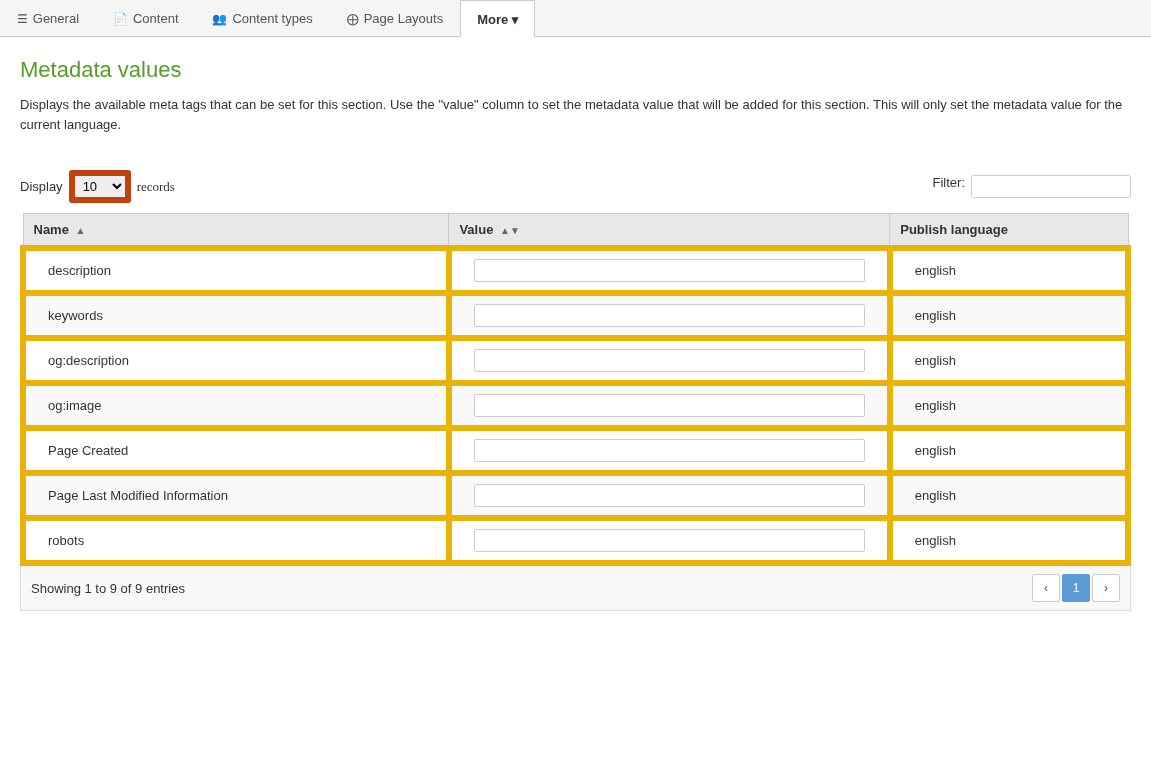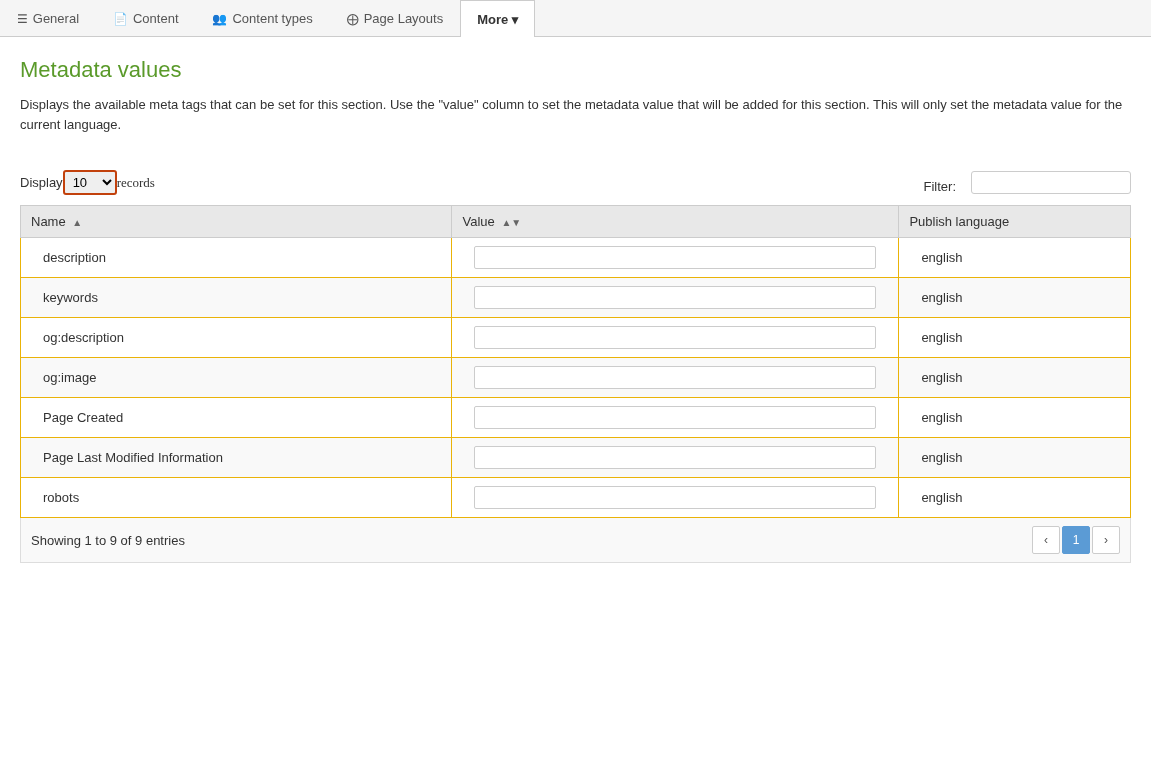--- a/index.html
+++ b/index.html
@@ -58,33 +58,34 @@
     
     .controls-row {
       display: flex;
       align-items: center;
       justify-content: space-between;
       margin-bottom: 10px;
     }
     .display-section {
       display: flex;
       align-items: center;
+      gap: 6px;
     }
     .display-label { font-size: 13px; }
     .records-label { font-size: 13px; font-family: Liberation Serif, serif; }
     .display-select {
       padding: 2px 4px;
       font-size: 13px;
-      border: 2px solid #c2410c;
+      border: 6px solid #c2410c;
       border-radius: 3px;
     }
     .filter-section {
       display: flex;
-      align-items: flex-end;
-      gap: 15px;
+      align-items: flex-start;
+      gap: 6px;
     }
     .filter-label { font-size: 13px; }
     .filter-input {
       padding: 3px 6px;
       font-size: 13px;
       border: 1px solid #ccc;
       border-radius: 3px;
       width: 160px;
     }
 
@@ -92,31 +93,31 @@
     .data-table {
       width: 100%;
       border-collapse: collapse;
       border: 1px solid #ddd;
     }
     .data-table th {
       background: #e8e8e8;
       border: 1px solid #ccc;
       padding: 8px 10px;
       text-align: left;
-      font-weight: normal;
+      font-weight: bold;
       font-size: 13px;
       white-space: nowrap;
     }
     .data-table th .sort-arrows {
       font-size: 10px;
       margin-left: 3px;
       color: #666;
     }
     .data-table td {
-      border: 1px solid #eab308;
+      border: 6px solid #eab308;
       padding: 8px 22px;
       font-size: 13px;
       vertical-align: middle;
     }
     .data-table tr:nth-child(even) td { background: #f9f9f9; }
     .data-table tr:nth-child(odd) td { background: #fff; }
 
     .value-input {
       width: 100%;
       padding: 3px 5px;

